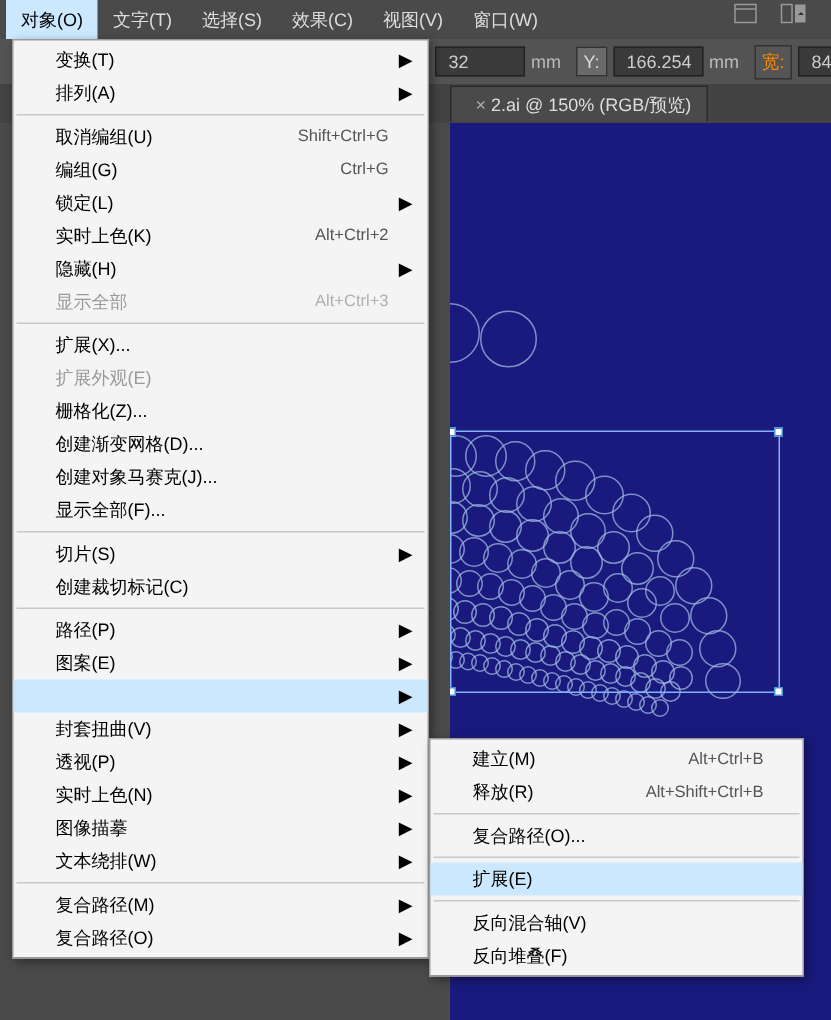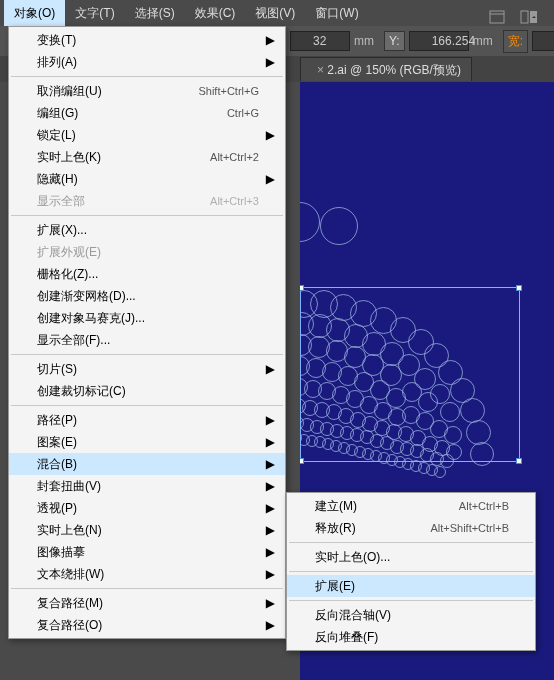--- a/index.html
+++ b/index.html
@@ -1,25 +1,25 @@
 <!DOCTYPE html>
 <html><head>
 <meta charset="utf-8">
 <style>
 *{margin:0;padding:0;box-sizing:border-box;font-family:"Microsoft YaHei",Arial,sans-serif;font-size:12px;-webkit-font-smoothing:antialiased}
 body{width:554px;height:680px;background:#4a4a4a;overflow:hidden;position:relative}
-.menubar{height:26px;background:#4a4a4a;display:flex;align-items:flex-end;color:#ddd;padding:0 4px;position:relative;z-index:15}
+.menubar{height:26px;background:#4a4a4a;display:flex;align-items:flex-start;color:#ddd;padding:0 4px;position:relative;z-index:15}
 .menubar-item{padding:0 10px;height:26px;line-height:26px;cursor:pointer}
 .menubar-item.active{background:#cce8ff;color:#000}
 .menubar-right{margin-left:auto;display:flex;align-items:center;gap:10px;padding-right:10px}
 .icon-btn{width:22px;height:18px;display:flex;align-items:center;justify-content:center;color:#aaa}
 .propbar{height:30px;background:#535353;display:flex;align-items:center;color:#ccc;padding:0 6px;gap:4px;position:relative;z-index:5}
 .propbar .lbl{background:#6a6a6a;padding:2px 4px;color:#ddd;border:1px solid #333}
 .propbar .lbl.orange{color:#ff8c00;background:#555}
-.propbar .val{background:#3a3a3a;border:1px solid #222;padding:2px 22px;min-width:60px;display:inline-block}
+.propbar .val{background:#3a3a3a;border:1px solid #222;padding:2px 8px;min-width:60px;display:inline-block}
 .propbar .unit{color:#bbb;margin-right:6px}
 .tabbar{height:26px;background:#434343;display:flex;align-items:center;padding-left:300px;color:#ddd;position:relative;z-index:5}
 .tab{padding:0 10px;height:24px;line-height:24px;background:#4a4a4a;border:1px solid #2a2a2a;border-bottom:none}
 .tab .x{margin-left:6px;color:#aaa}
 .canvas-area{position:absolute;left:0;top:82px;right:0;bottom:0;background:#4a4a4a}
 .canvas{position:absolute;left:300px;top:0;right:0;bottom:0;background:#1a1a7e;overflow:hidden}
 .sel-box{position:absolute;left:0;top:205px;width:220px;height:175px;border:1px solid #7fb3ff}
 .sel-box .h{position:absolute;width:6px;height:6px;background:#fff;border:1px solid #4a90d9}
 .sel-box .h.tl{left:-3px;top:-3px}.sel-box .h.tr{right:-3px;top:-3px}
 .sel-box .h.bl{left:-3px;bottom:-3px}.sel-box .h.br{right:-3px;bottom:-3px}
@@ -259,21 +259,20 @@
   <div class="sep"></div>
   <div class="menu-item">
       <span class="label">路径(P)</span>
       <span class="arrow">▶</span>
     </div>
   <div class="menu-item">
       <span class="label">图案(E)</span>
       <span class="arrow">▶</span>
     </div>
   <div class="menu-item highlight">
-      <span class="label">混合(B)</span>
       <span class="arrow">▶</span>
     </div>
   <div class="menu-item">
       <span class="label">封套扭曲(V)</span>
       <span class="arrow">▶</span>
     </div>
   <div class="menu-item">
       <span class="label">透视(P)</span>
       <span class="arrow">▶</span>
     </div>
@@ -304,21 +303,21 @@
   <div class="menu-item">
       <span class="label">建立(M)</span>
       <span class="sc">Alt+Ctrl+B</span>
     </div>
   <div class="menu-item">
       <span class="label">释放(R)</span>
       <span class="sc">Alt+Shift+Ctrl+B</span>
     </div>
   <div class="sep"></div>
   <div class="menu-item">
-      <span class="label">实时上色(O)...</span>
+      <span class="label">复合路径(O)...</span>
     </div>
   <div class="sep"></div>
   <div class="menu-item highlight">
       <span class="label">扩展(E)</span>
     </div>
   <div class="sep"></div>
   <div class="menu-item">
       <span class="label">反向混合轴(V)</span>
     </div>
   <div class="menu-item">

